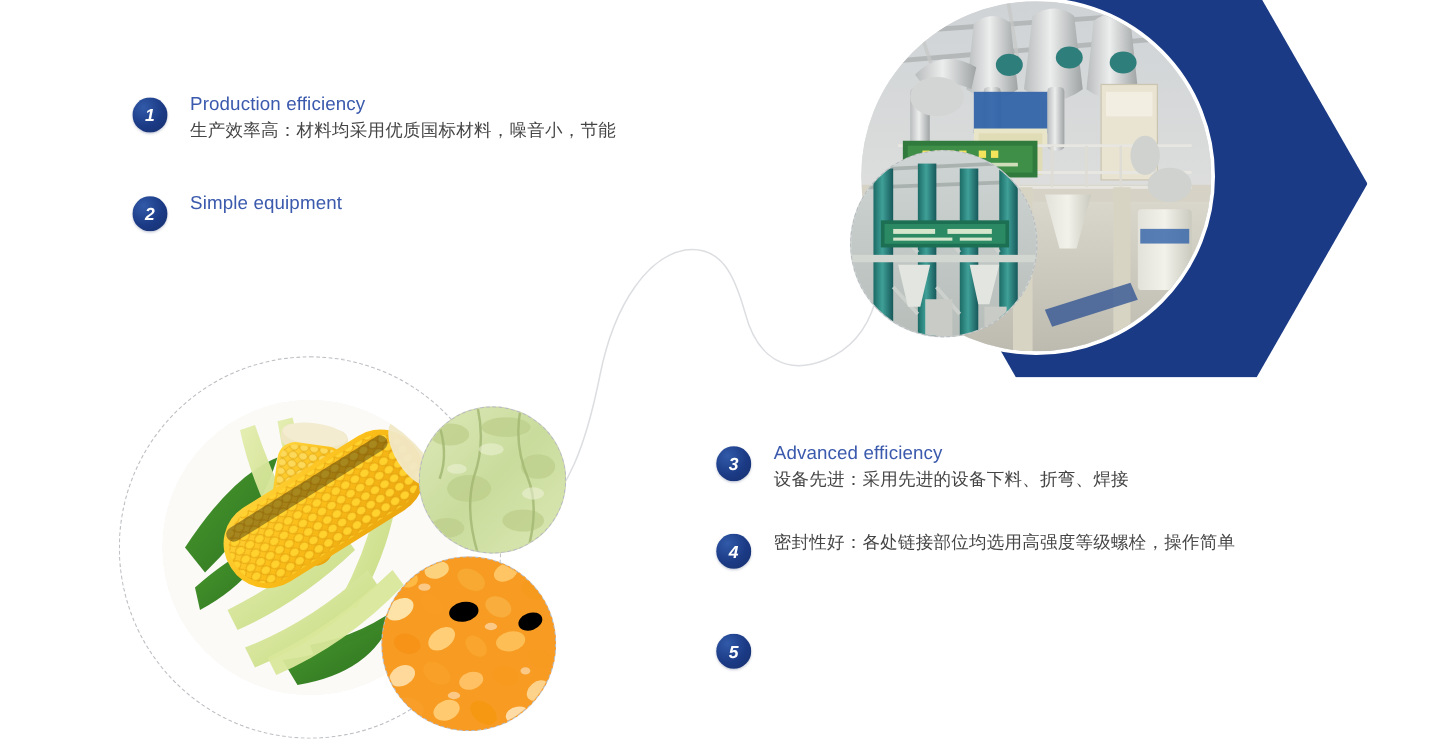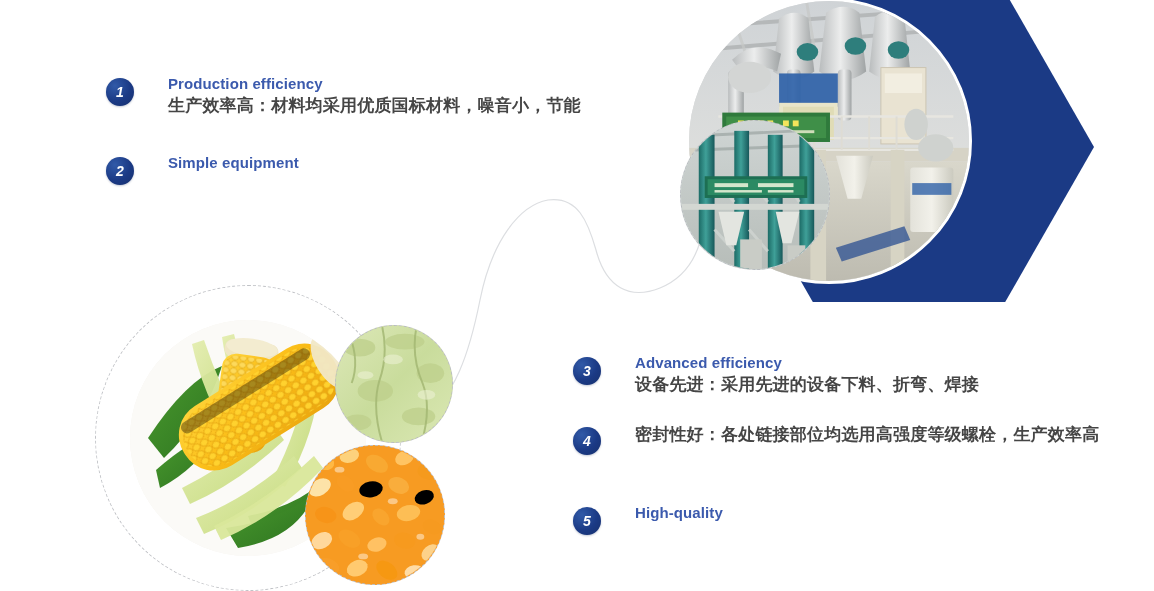--- a/index.html
+++ b/index.html
@@ -15,27 +15,27 @@
   .badge{
     width:28px;height:28px;border-radius:50%;
     background:#1b3a85;
     background-image:radial-gradient(circle at 32% 28%, #315aa8 0%, #1b3a85 55%, #16306e 100%);
     color:#ffffff;font-style:italic;font-weight:bold;font-size:14px;
     display:flex;align-items:center;justify-content:center;
     flex:0 0 28px;line-height:1;
     box-shadow:0 1px 2px rgba(20,40,90,.25);
     letter-spacing:0;
   }
-  .ftext{margin-left:34px;margin-top:-4px;font-weight:bold;}
+  .ftext{margin-left:18px;margin-top:-4px;}
   .ften{
     color:#3b5aad;font-size:15px;line-height:20px;white-space:nowrap;
     letter-spacing:.1px;
   }
   .ftcn{
-    color:#454545;font-size:17px;line-height:22px;white-space:nowrap;
+    color:#454545;font-size:14px;line-height:22px;white-space:nowrap;
     font-family:"DejaVu Sans","Liberation Sans",sans-serif;
     letter-spacing:.2px;
   }
 
   
   .hex-wrap{position:absolute;left:724px;top:-8px;width:370px;height:310px;}
   .hex{
     position:absolute;left:0;top:0;width:370px;height:310px;
     background:#1b3a85;
     clip-path:polygon(24% 0%,76% 0%,100% 50%,76% 100%,24% 100%,0% 50%);
@@ -284,28 +284,27 @@
     <div class="badge">3</div>
     <div class="ftext">
       <div class="ften">Advanced efficiency</div>
       <div class="ftcn">设备先进：采用先进的设备下料、折弯、焊接</div>
     </div>
   </div>
 
   <div class="feature" style="left:573px;top:427px;">
     <div class="badge">4</div>
     <div class="ftext">
-      <div class="ftcn">密封性好：各处链接部位均选用高强度等级螺栓，生产效率高</div>
+      <div class="ftcn">密封性好：各处链接部位均选用高强度等级螺栓，操作简单</div>
     </div>
   </div>
 
   <div class="feature" style="left:573px;top:507px;">
     <div class="badge">5</div>
     <div class="ftext">
-      <div class="ften">High-quality</div>
     </div>
   </div>
 
   <div class="corn-outer"></div>
 
   <div class="corn-photo">
     <svg class="ph" viewBox="0 0 236 236" preserveAspectRatio="xMidYMid slice" xmlns="http://www.w3.org/2000/svg">
       <defs>
         <linearGradient id="cobG" x1="0" y1="0" x2="1" y2="1">
           <stop offset="0" stop-color="#ffd63f"></stop>

